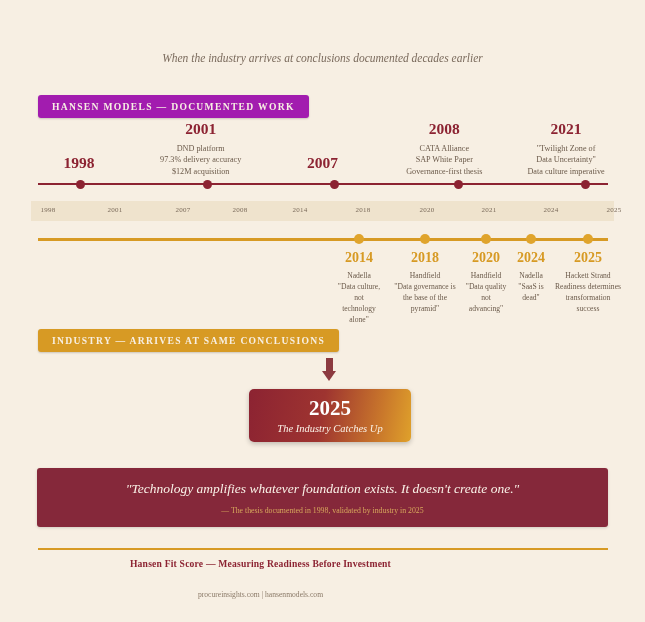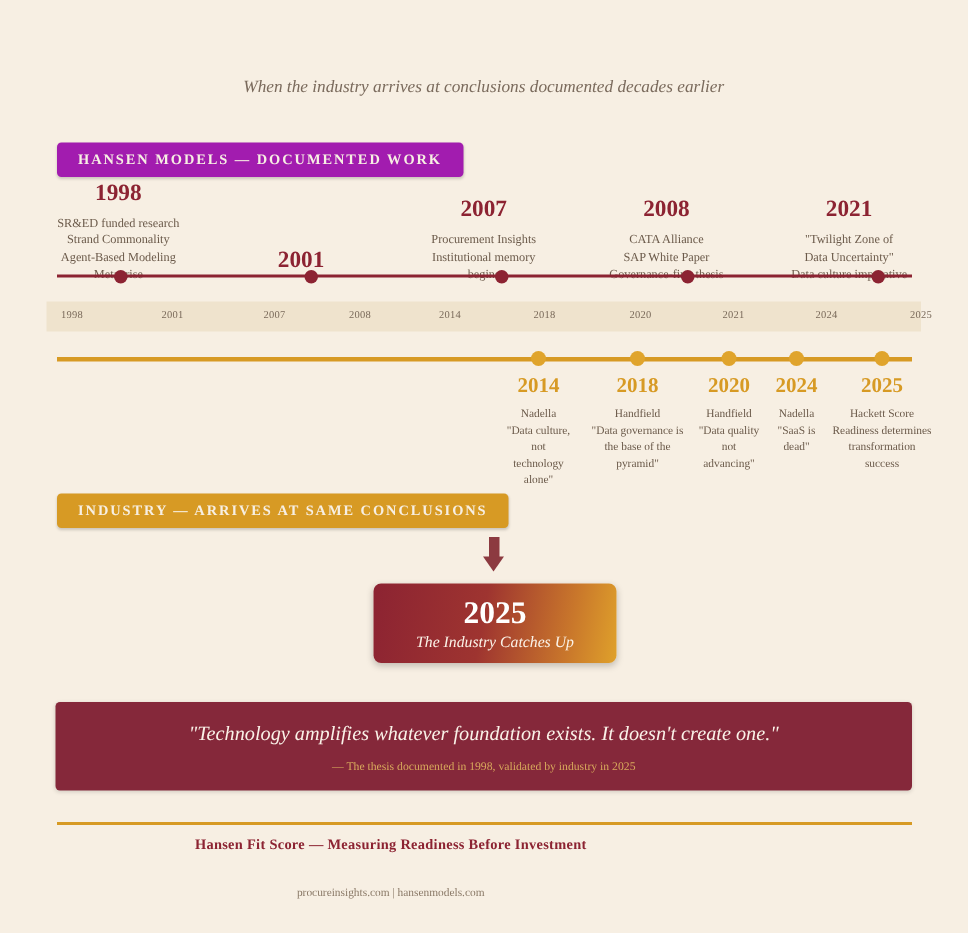--- a/index.html
+++ b/index.html
@@ -282,37 +282,31 @@
 </div>
 
 <div class="badge-row-top">
   <span class="badge badge-red">HANSEN MODELS — DOCUMENTED WORK</span>
 </div>
 
 <div class="hansen-block">
   <div class="entry-row" id="hansen-row">
       <div class="entry" style="flex: 1 1 0%;">
         <div class="entry-year">1998</div>
-        <div class="entry-lines">
-          <div>SR&amp;ED funded research</div>
-          <div>Strand Commonality</div>
-          <div>Agent-Based Modeling</div>
-          <div>Metaprise</div>
-        </div>
       </div>
       <div class="entry" style="flex: 1 1 0%;">
         <div class="entry-year">2001</div>
+        <div class="entry-lines">
+          <div>DND platform</div>
+          <div>97.3% delivery accuracy</div>
+          <div>$12M acquisition</div>
+        </div>
       </div>
       <div class="entry" style="flex: 1 1 0%;">
         <div class="entry-year">2007</div>
-        <div class="entry-lines">
-          <div>Procurement Insights</div>
-          <div>Institutional memory</div>
-          <div>begins</div>
-        </div>
       </div>
       <div class="entry" style="flex: 1 1 0%;">
         <div class="entry-year">2008</div>
         <div class="entry-lines">
           <div>CATA Alliance</div>
           <div>SAP White Paper</div>
           <div>Governance-first thesis</div>
         </div>
       </div>
       <div class="entry" style="flex: 1 1 0%;">
@@ -391,21 +385,21 @@
         <div class="entry-year-gold">2024</div>
         <div class="entry-lines-sm">
           <div>Nadella</div>
           <div>"SaaS is</div>
           <div>dead"</div>
         </div>
       </div>
       <div class="entry" style="position: absolute; width: 80px; left: 218px; top: 0px;">
         <div class="entry-year-gold">2025</div>
         <div class="entry-lines-sm">
-          <div>Hackett Score</div>
+          <div>Hackett Strand</div>
           <div>Readiness determines</div>
           <div>transformation</div>
           <div>success</div>
         </div>
       </div>
     </div>
 </div>
 
 <div class="badge-row-industry">
   <span class="badge badge-gold">INDUSTRY — ARRIVES AT SAME CONCLUSIONS</span>

